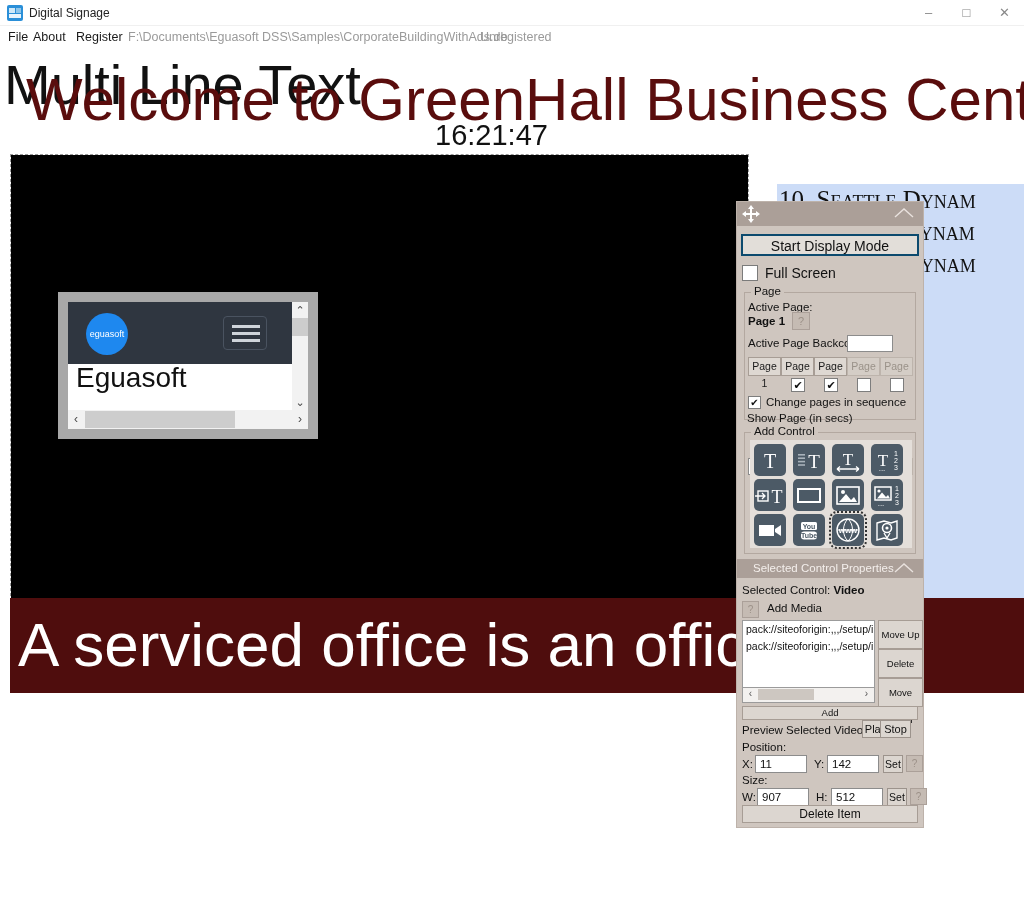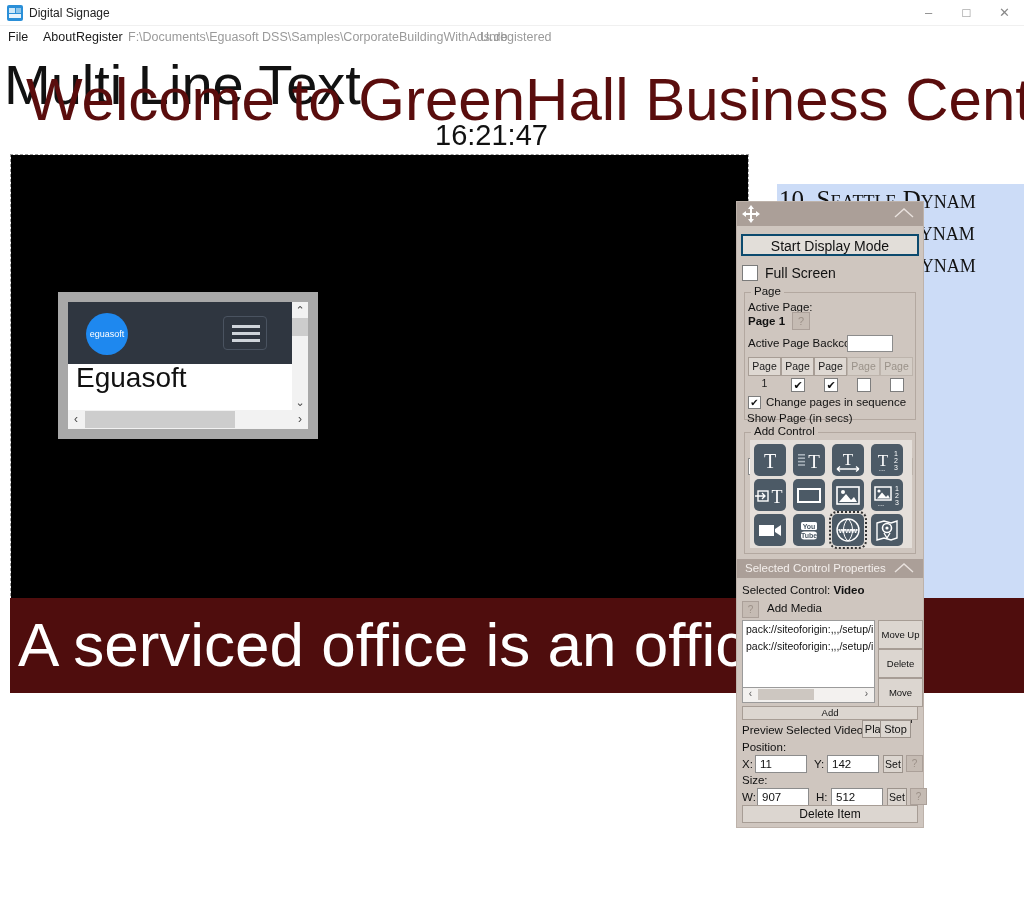--- a/index.html
+++ b/index.html
@@ -41,21 +41,21 @@
   
   #menubar {
     position:absolute; left:0; top:26px; width:1024px; height:22px;
     background:#ffffff;
   }
   .menuitem {
     position:absolute; top:0; height:22px; line-height:22px;
     font-size:12.5px; color:#1a1a1a; white-space:nowrap;
   }
   #m-file     { left:8px; }
-  #m-about    { left:43px;text-align:center; }
+  #m-about    { left:33px;text-align:center; }
   #m-register { left:76px; }
   #m-path     { left:128px; color:#9a9a9a; }
   #m-reg      { left:480px; color:#9a9a9a; }
 
   
   #canvas {
     position:absolute; left:0; top:48px; width:1024px; height:852px;
     background:#ffffff; overflow:hidden;
   }
 
@@ -258,21 +258,21 @@
     position:absolute; width:32px; height:32px;
     background:#4c5a66; border-radius:5px;
     color:#ffffff;
   }
   .ctrl-btn.sel { outline:2px dotted #333; outline-offset:1px; background:#4c5a66; }
 
   
   #scp-header {
     position:absolute; left:737px; top:559px; width:186px; height:19px;
     background:#ab9f98; color:#f4efec; font-size:11.5px; line-height:18px;
-    padding-left:8px;
+    padding-left:16px;
   }
   #scp-collapse { position:absolute; right:8px; top:2px; width:22px; height:14px; color:#e9e2de; }
   #scp-body {
     position:absolute; left:737px; top:578px; width:186px; height:249px;
     background:#cfc6bf;
   }
   #sel-ctrl-line { position:absolute; left:5px; top:6px; font-size:11.5px; color:#111; }
   #sel-ctrl-line b { font-weight:bold; }
   #help-media {
     position:absolute; left:5px; top:23px; width:17px; height:17px;

